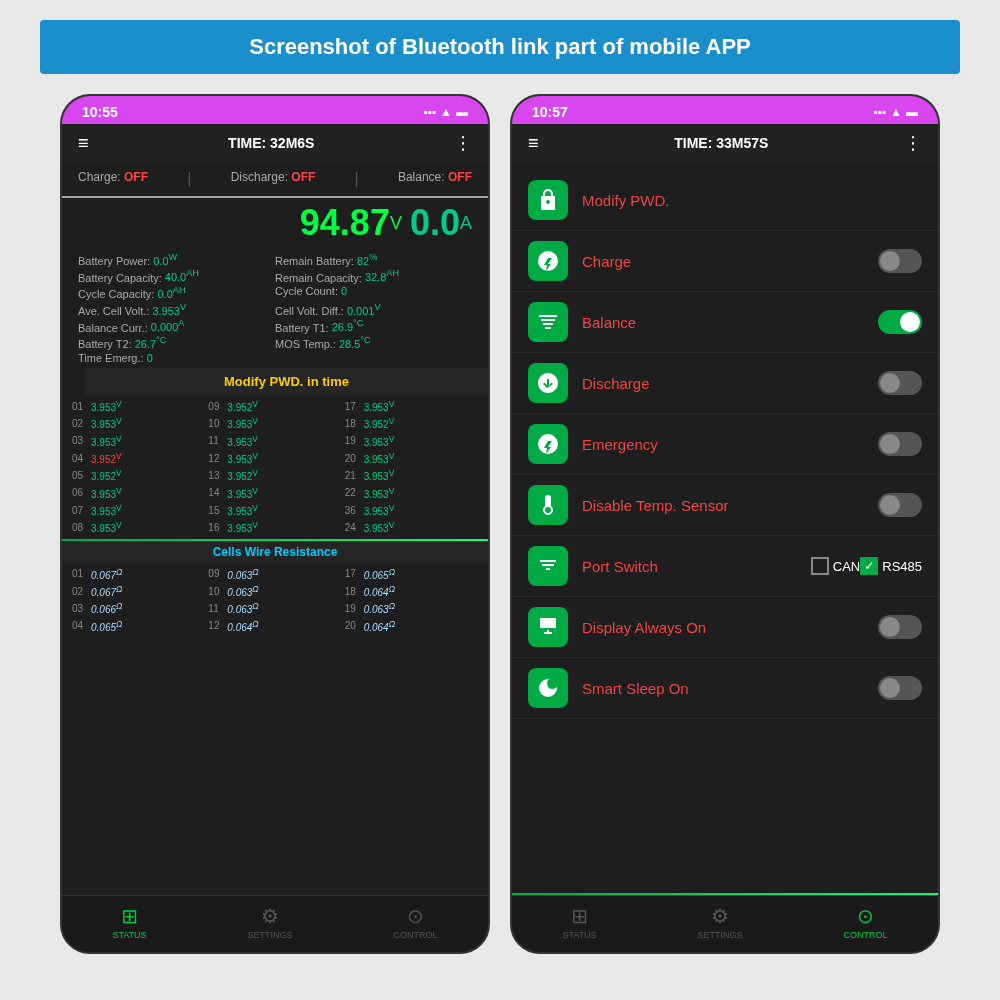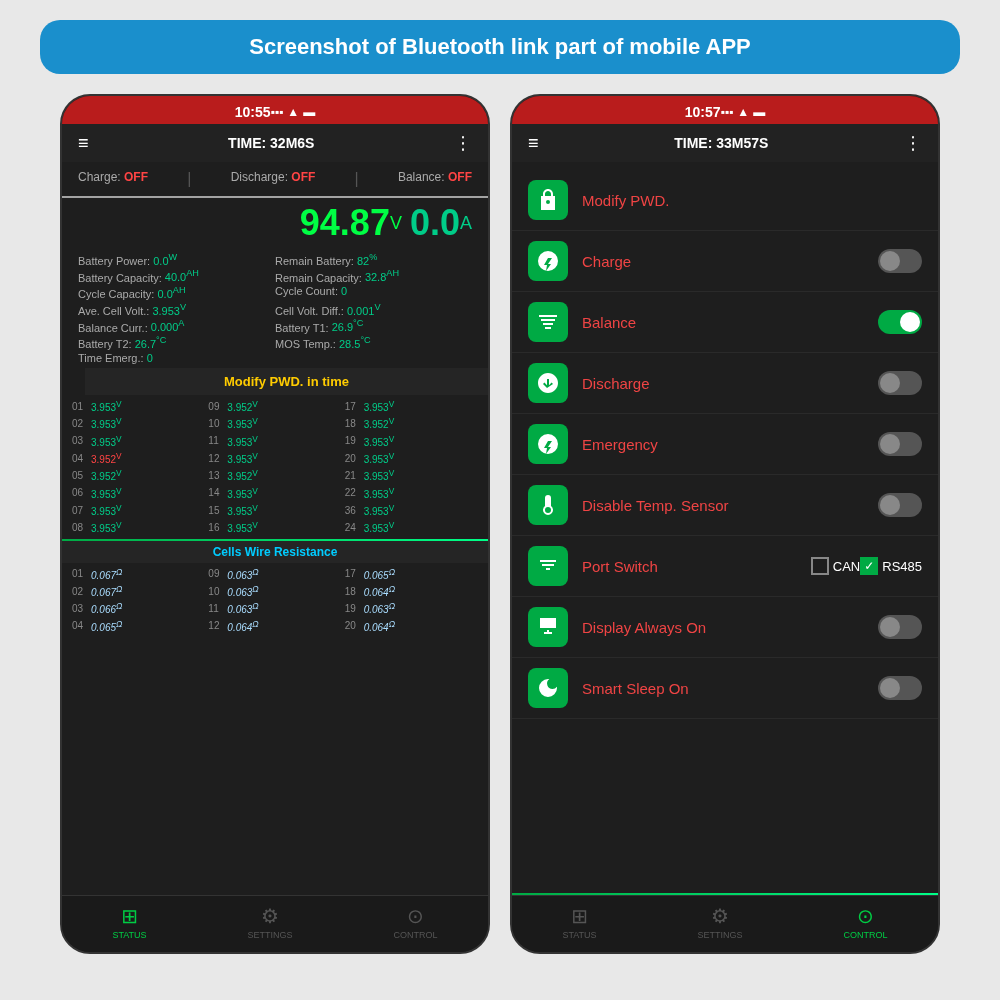--- a/index.html
+++ b/index.html
@@ -17,21 +17,21 @@
       background: #e8e8e8;
       display: flex;
       flex-direction: column;
       align-items: center;
       padding: 20px;
     }
 
     .header-banner {
       width: 920px;
       background: #1a8fcc;
-      border-radius: 20px;
+      border-radius: 4px;
       padding: 14px 20px;
       text-align: center;
       margin-bottom: 20px;
     }
 
     .header-banner h2 {
       color: white;
       font-size: 22px;
       font-weight: bold;
     }
@@ -51,24 +51,24 @@
       border-radius: 30px;
       overflow: hidden;
       display: flex;
       flex-direction: column;
       border: 2px solid #333;
     }
 
     
     .status-bar {
       display: flex;
-      justify-content: center;
+      justify-content: space-between;
       align-items: center;
       padding: 8px 20px 4px;
-      background: #b91c1c;
+      background: #d946ef;
     }
 
     .status-bar .time {
       color: white;
       font-size: 14px;
       font-weight: bold;
     }
 
     .status-icons {
       display: flex;

